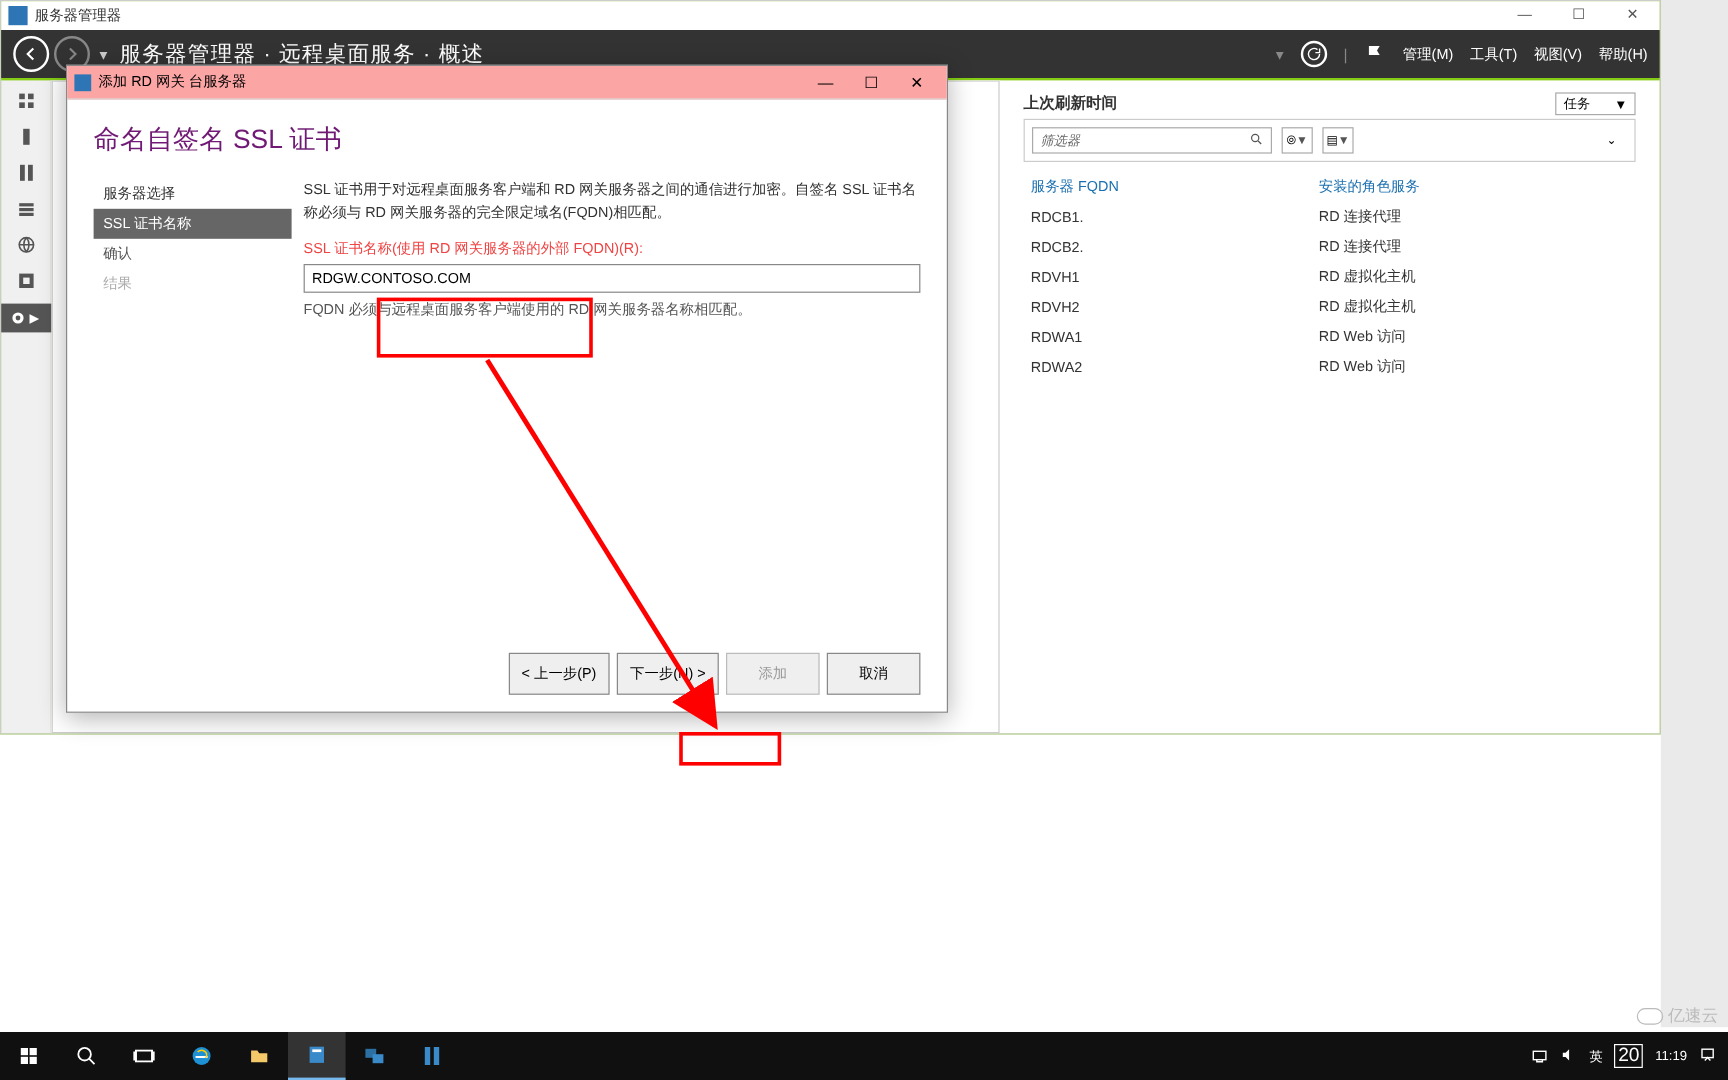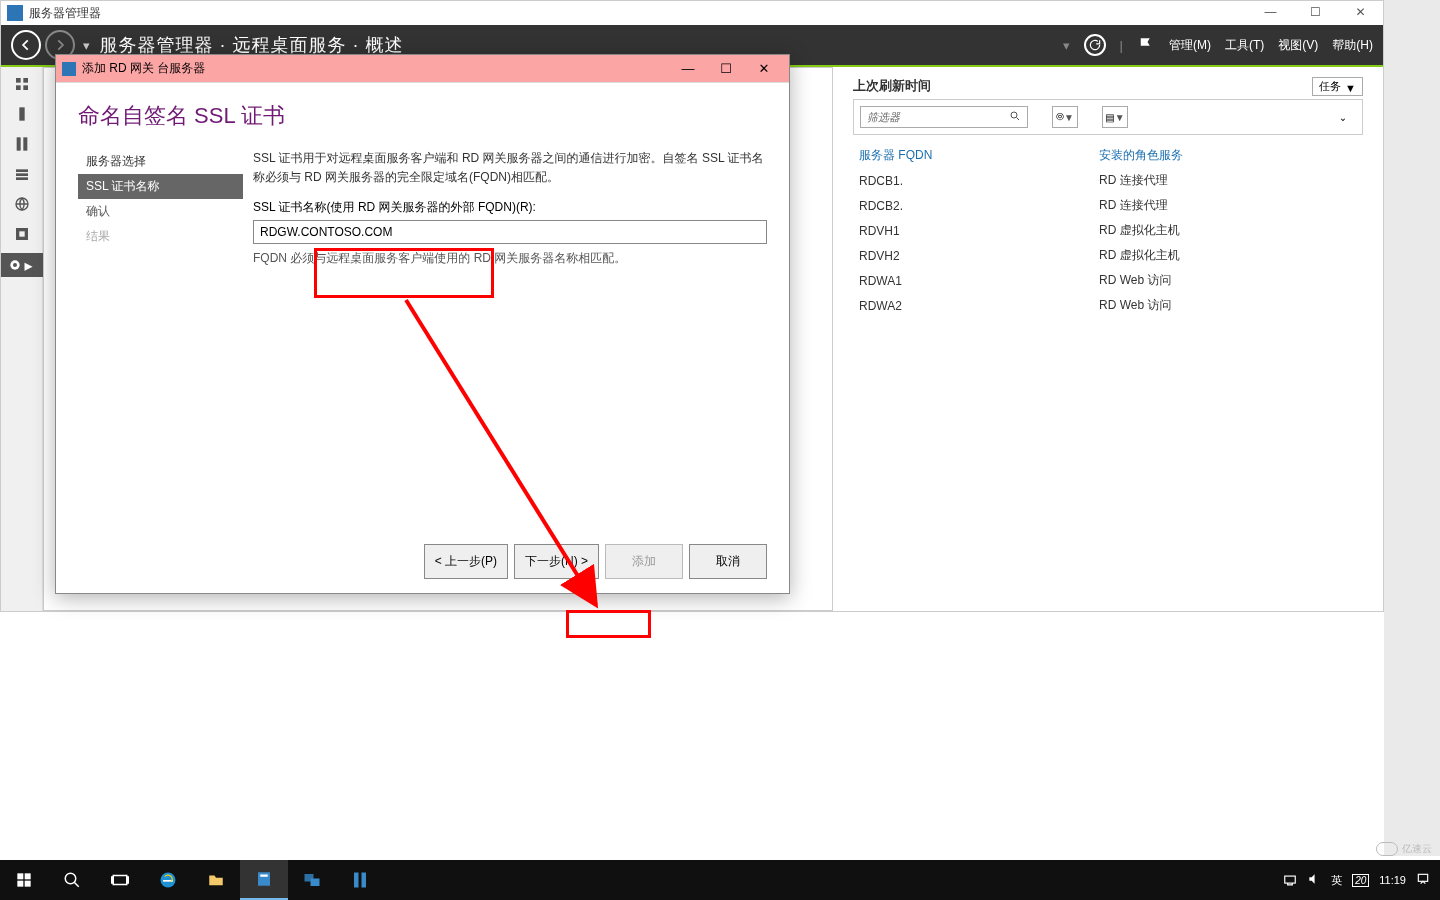--- a/index.html
+++ b/index.html
@@ -20,22 +20,22 @@
   .header-bar .icon-flag { width:18px; height:18px; display:inline-block;}
   .header-bar .sep { color:#888;}
   .body-area { position:absolute; top:66px; left:0; right:0; bottom:0; display:flex;}
   .left-iconbar { width:42px; background:#f0f0f0; border-right:1px solid #ddd; display:flex; flex-direction:column; align-items:center; padding-top:6px; gap:8px;}
   .left-iconbar .ic { width:22px; height:22px; color:#555; display:flex; align-items:center; justify-content:center;}
   .left-iconbar .ic.sel { background:#555; color:#fff; width:42px; height:24px; justify-content:flex-start; padding-left:6px;}
   .main-content { flex:1; background:#fff; position:relative; overflow:hidden;}
   .right-panel { position:absolute; top:0; right:0; bottom:0; width:550px; padding:10px 20px;}
   .right-panel h3 { font-size:13px; margin:0 0 4px 0; color:#333;}
   .right-panel .sub { font-size:11px; color:#666; border-top:1px solid #ccc; padding-top:4px; margin-bottom:8px; display:flex; justify-content:space-between;}
-  .right-panel .tasks-dd { border:1px solid #aaa; font-size:11px; padding:1px 6px; display:inline-flex; align-items:flex-end; gap:4px;}
-  .filter-row { display:flex; align-items:center; gap:24px; margin-bottom:8px; border:1px solid #ccc; padding:6px;}
+  .right-panel .tasks-dd { border:1px solid #aaa; font-size:11px; padding:1px 6px; display:inline-flex; align-items:flex-end; gap:20px;}
+  .filter-row { display:flex; align-items:center; gap:8px; margin-bottom:8px; border:1px solid #ccc; padding:6px;}
   .filter-input { flex:1; border:1px solid #aaa; height:22px; display:flex; align-items:center; justify-content:space-between; padding:0 6px; font-size:11px; font-style:italic; color:#666;}
   .drop-pill { width:26px; height:22px; border:1px solid #aaa; display:flex; align-items:center; justify-content:center; font-size:10px;}
   .servers-table { font-size:12px; width:100%; border-collapse:collapse;}
   .servers-table th { text-align:left; color:#1a6fb0; font-weight:normal; padding:4px 6px; border-bottom:0;}
   .servers-table td { padding:4px 6px; color:#333;}
   .chev { font-size:10px; color:#555;}
   .content-backdrop { position:absolute; left:0; top:0; right:550px; bottom:0; border:1px solid #ccc; background:#fff;}
   
   .dialog { position:absolute; top:54px; left:55px; width:735px; height:540px; background:#fff; border:1px solid #888; box-shadow:0 4px 20px rgba(0,0,0,0.3); z-index:50;}
   .dialog .dlg-title { height:28px; background:#fca5a5; display:flex; align-items:center; font-size:12px; padding:0 6px; border-bottom:1px solid #ddd;}
@@ -45,35 +45,35 @@
   .dialog .dlg-header { padding:18px 22px 8px 22px;}
   .dialog .dlg-header h2 { margin:0; font-size:22px; font-weight:300; color:#701a75;}
   .dialog .dlg-body { display:flex; padding:0 22px; height:390px;}
   .dialog .steps { width:165px; font-size:12px; padding-top:10px;}
   .dialog .steps div { padding:4px 8px; color:#555;}
   .dialog .steps div.current { background:#666; color:#fff;}
   .dialog .steps div.done { color:#333;}
   .dialog .steps div.pending { color:#aaa;}
   .dialog .step-content { flex:1; font-size:12px; color:#333; padding:10px 0 0 10px; position:relative;}
   .dialog .step-content .desc { line-height:1.6; margin-bottom:12px;}
-  .dialog .step-content .label-row { color:#000000; margin-bottom:4px;}
+  .dialog .step-content .label-row { color:#ef4444; margin-bottom:4px;}
   .dialog .fqdn-input { width:100%; height:24px; border:1px solid #888; padding:0 6px; font-size:12px; font-family:inherit;}
   .dialog .hint { margin-top:6px; color:#555;}
   .dialog .dlg-footer { position:absolute; bottom:14px; right:22px; display:flex; gap:6px;}
   .dialog .dlg-footer button { height:35px; min-width:78px; font-size:12px; background:#efefef; border:1px solid #888; padding:0 10px;}
   .dialog .dlg-footer button:disabled { color:#999; border-color:#bbb;}
   .annot-box1 { position:absolute; border:3px solid red; left:258px; top:193px; width:180px; height:50px; z-index:60; pointer-events:none;}
   .annot-box2 { position:absolute; border:3px solid red; left:510px; top:555px; width:85px; height:28px; z-index:60; pointer-events:none;}
   .annot-arrow { position:absolute; left:250px; top:190px; z-index:55; pointer-events:none;}
   
   .taskbar { position:absolute; bottom:0; left:0; width:1440px; height:40px; background:#101010; display:flex; align-items:center; z-index:200;}
   .taskbar .tb-item { width:48px; height:40px; display:flex; align-items:center; justify-content:center; color:#fff; font-size:16px;}
   .taskbar .tb-item.active { background:#333; border-bottom:2px solid #76b9ed;}
   .taskbar .tray { margin-left:auto; display:flex; align-items:center; gap:10px; padding-right:10px; font-size:11px; color:#fff;}
-  .watermark { position:absolute; right:8px; bottom:44px; font-size:10px; color:#bbb; display:flex; align-items:center; gap:4px; z-index:300;}
+  .watermark { position:absolute; right:8px; bottom:44px; font-size:14px; color:#bbb; display:flex; align-items:center; gap:4px; z-index:300;}
   .watermark .cloud { width:22px; height:14px; border:1.5px solid #bbb; border-radius:10px;}
   .right-window-top { position:absolute; top:0; right:0; width:56px; height:856px; background:#eaeaea;}
 </style>
 </head>
 <body>
 
 <div class="right-window-top"></div>
 
 <div class="window-frame">
   <div class="titlebar">
@@ -332,21 +332,21 @@
   </div>
   <div class="tray">
     <span><svg width="14" height="14" viewBox="0 0 24 24" fill="none" stroke="#fff" stroke-width="2">
           <rect x="3" y="7" width="18" height="12"></rect>
           <path d="M8 19v3h8v-3"></path>
         </svg></span>
     <span><svg width="14" height="14" viewBox="0 0 24 24" fill="#fff">
           <path d="M4 9h4l5-5v16l-5-5H4z"></path>
         </svg></span>
     <span>英</span>
-    <span style="border:1px solid #fff;padding:0 2px;font-size:10px;font-style:italic;">20</span>
+    <span style="border:1px solid #fff;padding:0 2px;font-size:16px;">20</span>
     <span style="text-align:right;line-height:1.1;">
       <span>11:19</span>
     </span>
     <span><svg width="14" height="14" viewBox="0 0 24 24" fill="none" stroke="#fff" stroke-width="2">
           <rect x="4" y="4" width="16" height="12"></rect>
           <path d="M8 20l4-4 4 4"></path>
         </svg></span>
   </div>
 </div>
 

